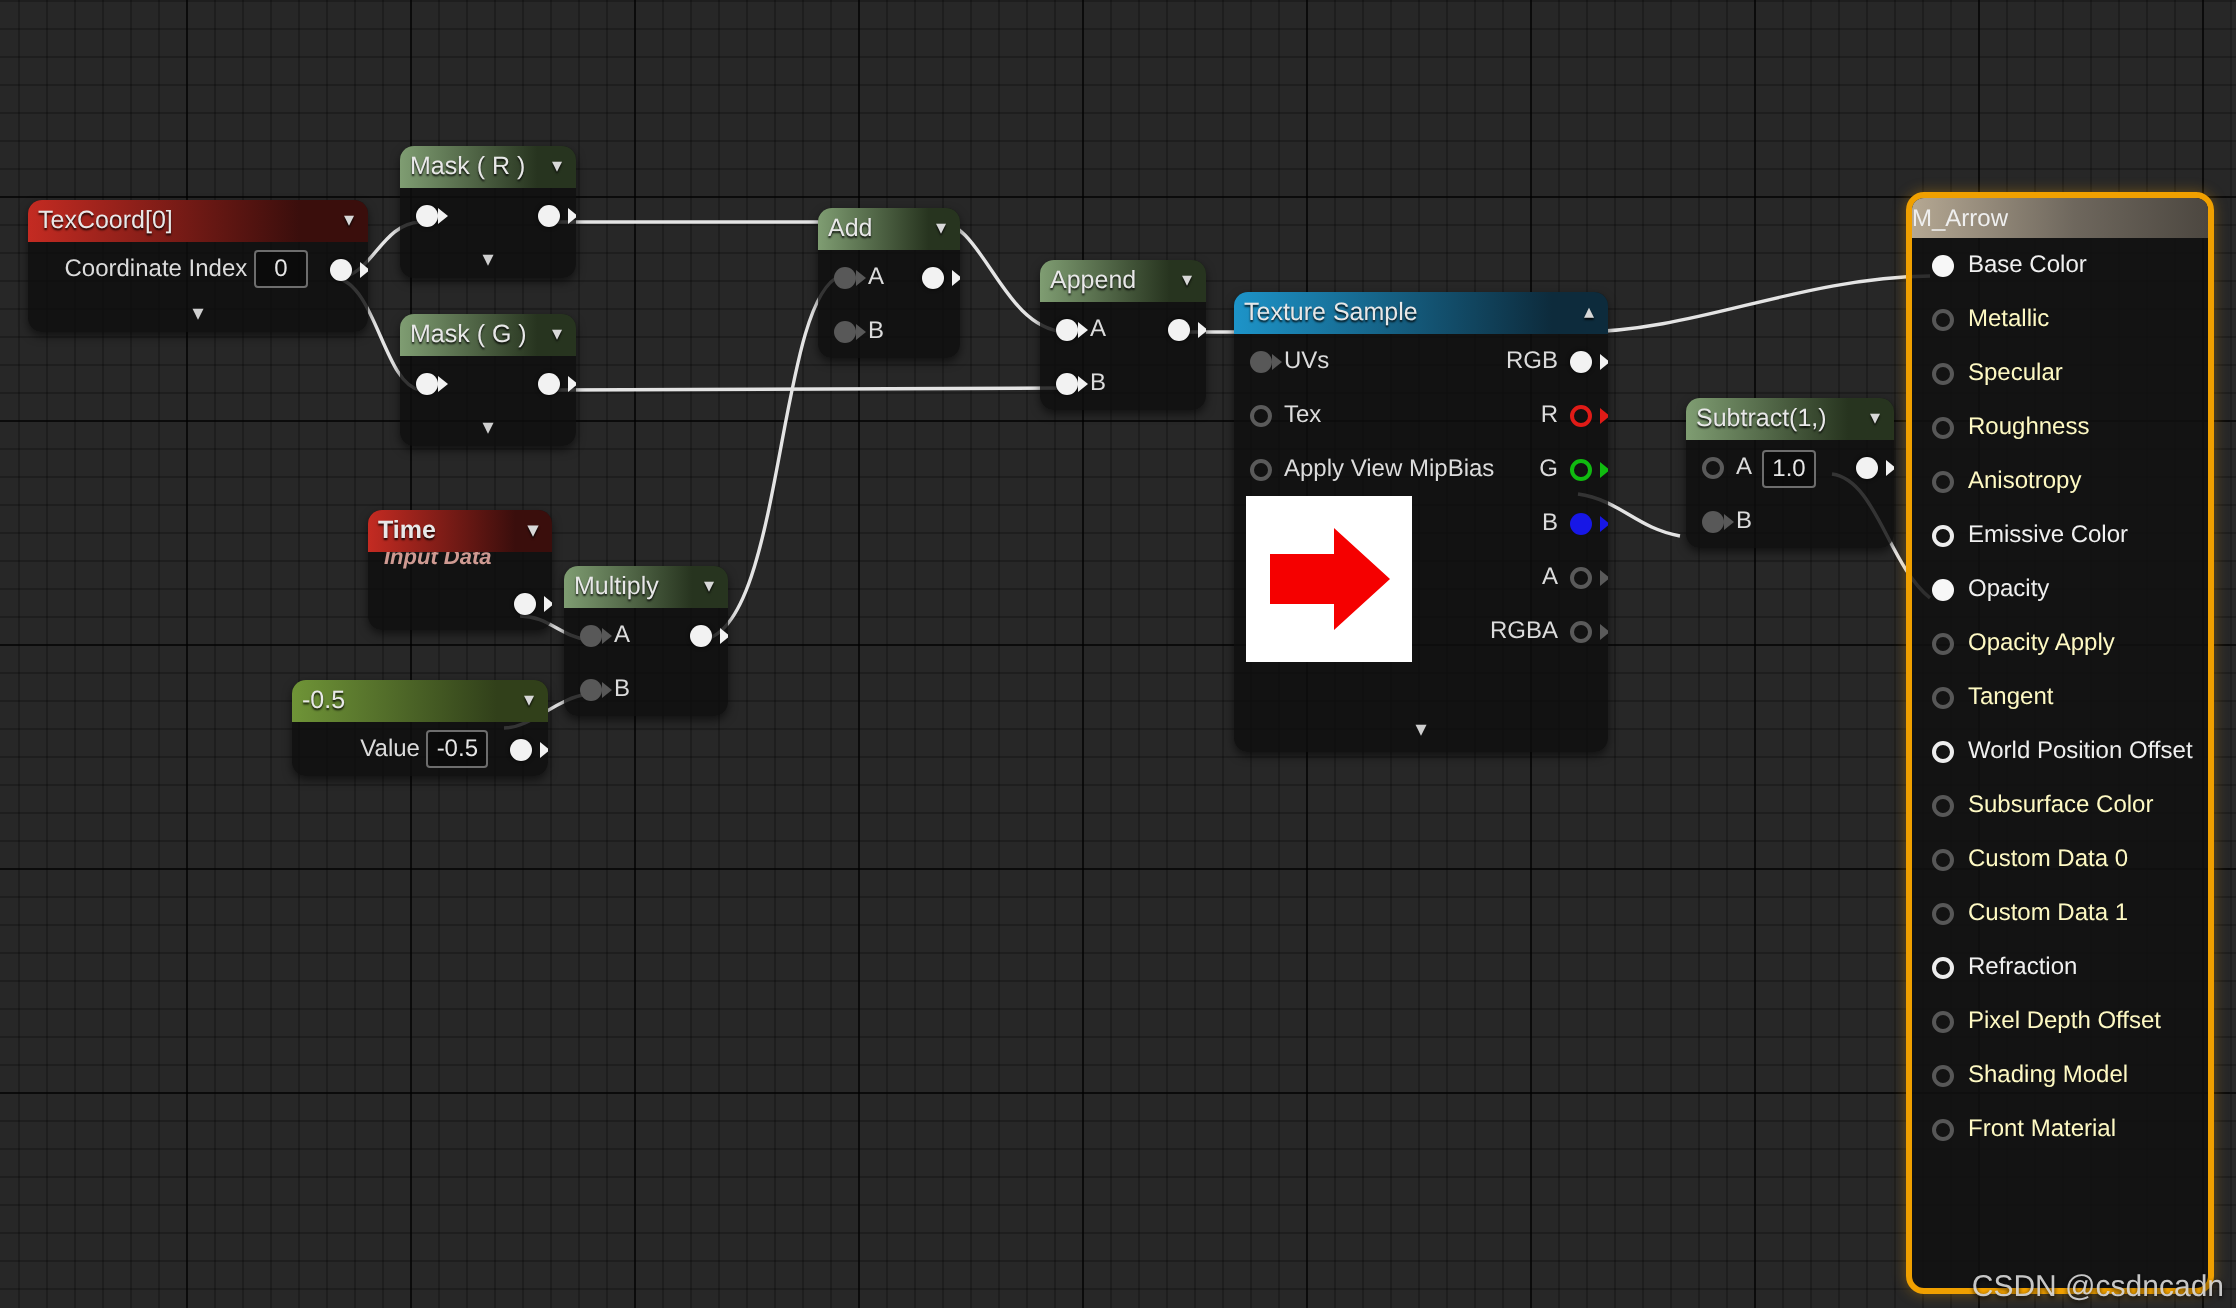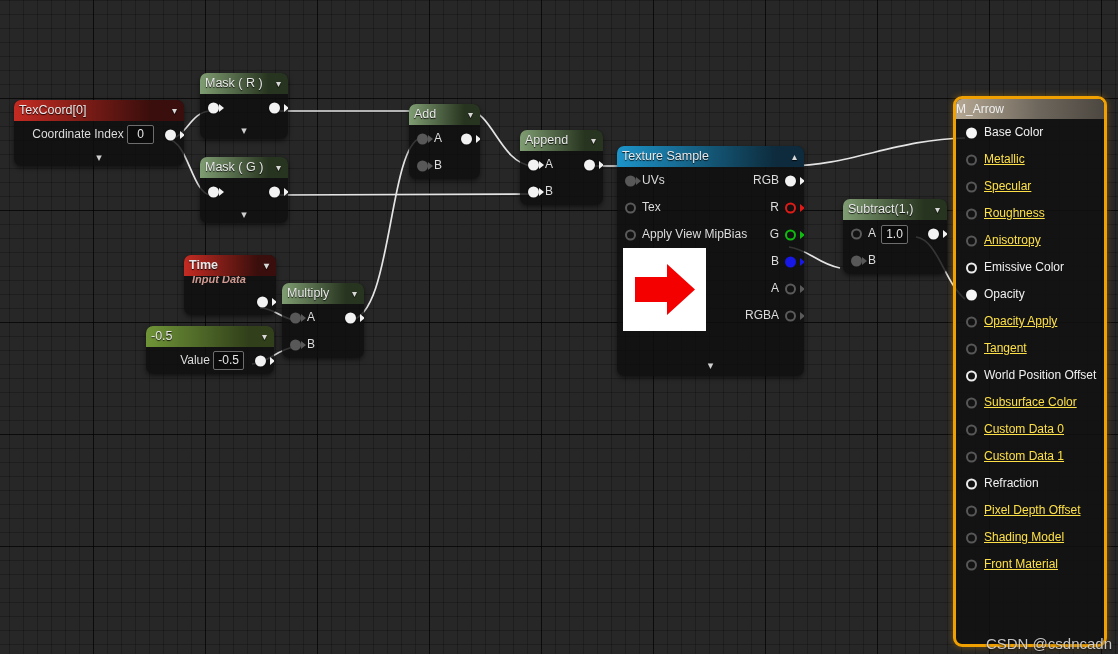--- a/index.html
+++ b/index.html
@@ -122,21 +122,21 @@
     position:absolute;
     border:3px solid #f0a000;
     border-radius:9px;
     background:rgba(16,16,16,.86);
     box-shadow:0 0 7px rgba(240,160,0,.35);
     overflow:hidden;
   }
   #out-node .hdr{height:20px;line-height:20px;font-size:12px;color:#efefef;}
   .orow{position:relative;height:27px;line-height:27px;font-size:12px;padding-left:28px;}
   .orow.en{color:#f0f0f0;}
-  .orow.dis{color:#fde047;text-decoration:underline;}
+  .orow.dis{color:#fef9c3;}
   .opin{
     position:absolute;left:10px;top:50%;transform:translateY(-50%);
     width:11px;height:11px;border-radius:50%;box-sizing:border-box;
   }
   .opin.conn{background:#f7f7f7;}
   .opin.ring{background:transparent;border:2.4px solid #ededed;}
   .opin.dimr{background:transparent;border:2.4px solid #575757;}
 
   .wm{
     position:absolute;right:6px;bottom:2px;
@@ -276,21 +276,21 @@
   </div>
   <span class="sub">Input Data</span>
   <div class="body">
     <div class="row">
       <span class="pin r on"></span>
       <span class="nub r"></span>
     </div>
   </div>
 </div>
 
-<div class="node" id="n-const" style="left:146px;top:326px;width:128px;">
+<div class="node" id="n-const" style="left:146px;top:340px;width:128px;">
   <div class="hdr hdr-green2">
     <span>-0.5</span>
     <span class="chev">▾</span>
   </div>
   <div class="body">
     <div class="prop">
       <span>Value</span>
       <span class="valbox">-0.5</span>
       <span class="pin r on"></span>
       <span class="nub r"></span>

